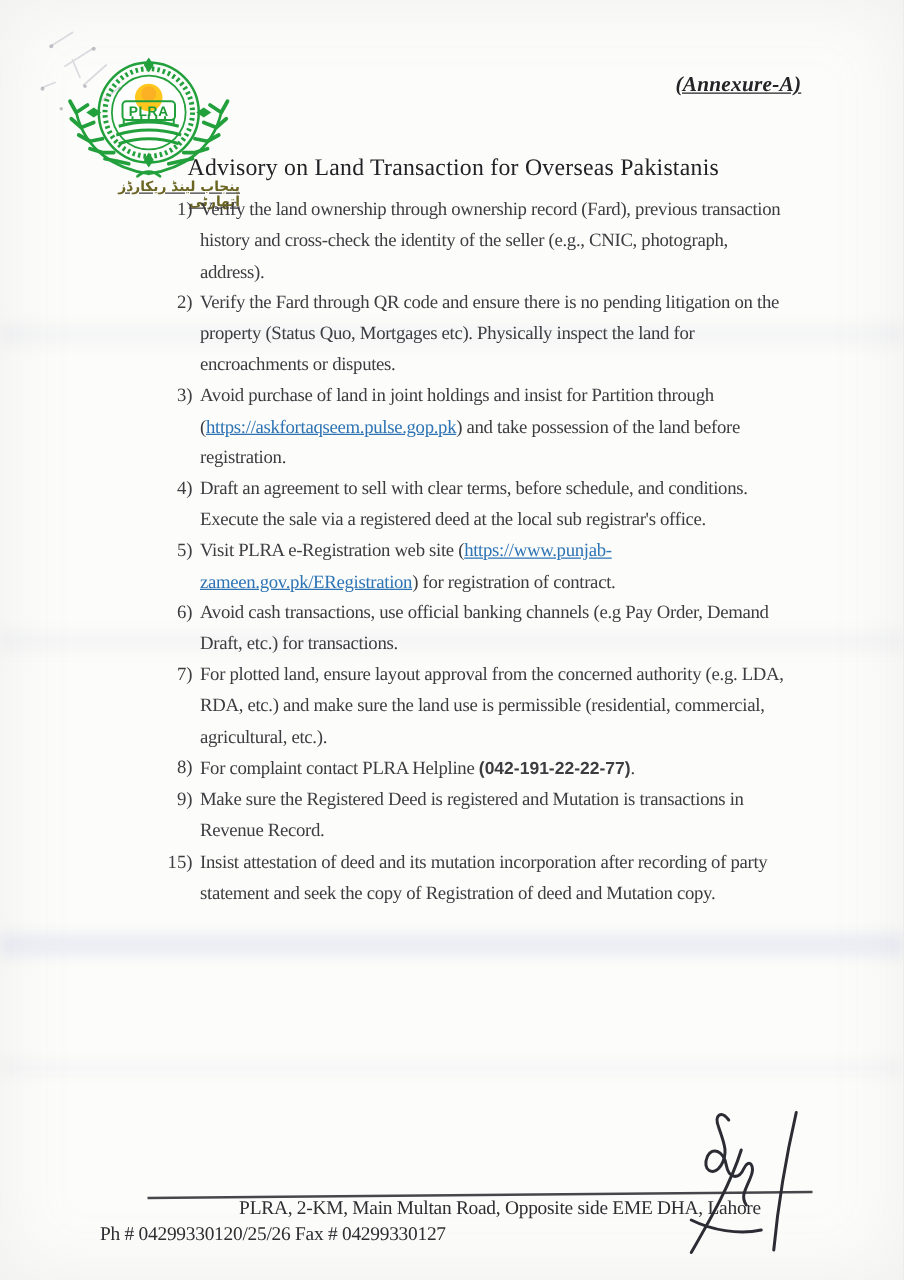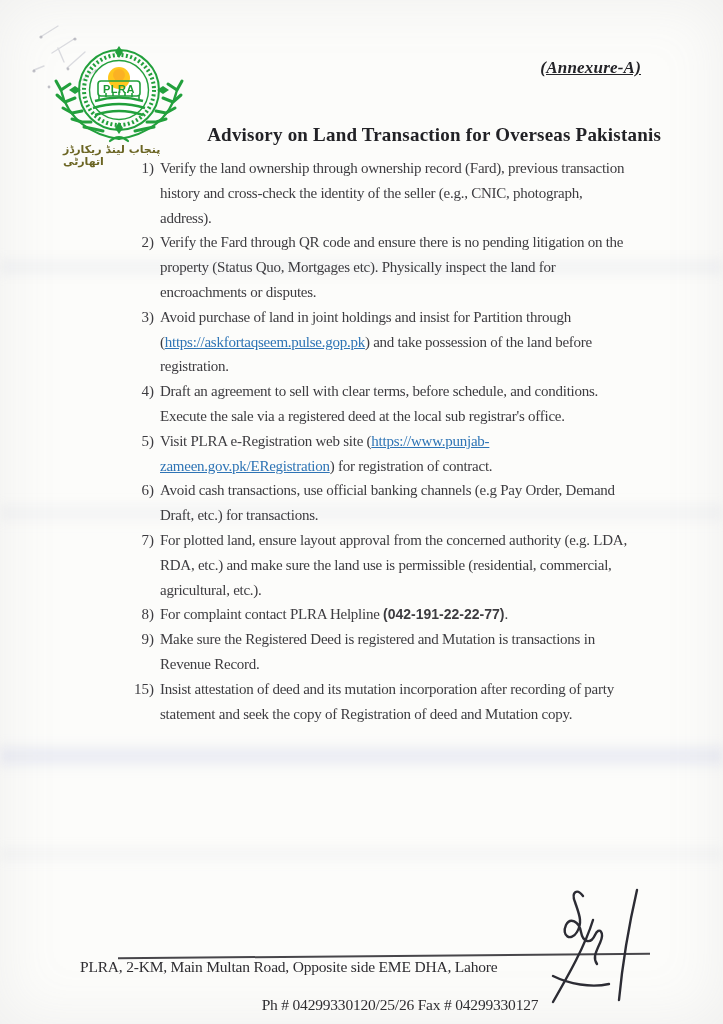--- a/index.html
+++ b/index.html
@@ -21,39 +21,39 @@
   }
   
   .band{position:absolute;left:0;width:100%;pointer-events:none;filter:blur(4px);}
   .band.b1{top:253px;height:28px;background:linear-gradient(to bottom,transparent,rgba(190,195,214,.14),transparent);}
   .band.b2{top:498px;height:30px;background:linear-gradient(to bottom,transparent,rgba(190,195,214,.12),transparent);}
   .band.b3{top:740px;height:32px;background:linear-gradient(to bottom,transparent,rgba(182,188,224,.26),transparent);}
   .band.b4{top:842px;height:24px;background:linear-gradient(to bottom,transparent,rgba(190,195,214,.10),transparent);}
 
   .scuff{position:absolute;left:12px;top:8px;pointer-events:none;}
 
-  .logo-wrap{position:absolute;left:46px;top:40px;width:146px;text-align:left;}
+  .logo-wrap{position:absolute;left:46px;top:40px;width:146px;text-align:right;text-decoration:underline;}
   .logo-svg{display:block;margin:0 auto;}
   .logo-urdu{
     margin-top:-2px;
     font-family:"DejaVu Sans", sans-serif;
     font-size:11px;font-weight:bold;color:#6b6523;
     direction:rtl;letter-spacing:0;line-height:1.1;margin-left:17px;
   }
 
   .annexure{
     position:absolute;top:58px;right:82px;
     font-size:17px;font-weight:bold;font-style:italic;
     text-decoration:underline;color:#242428;
     letter-spacing:.2px;
   }
 
   .doc-title{
     position:absolute;top:124px;left:150px;right:62px;
-    text-align:right;font-size:19px;font-weight:bold;color:#222226;
+    text-align:left;font-size:19px;font-weight:normal;color:#222226;
     letter-spacing:.2px;z-index:1;
   }
 
   .advisory-list{
     position:absolute;top:156px;left:120px;width:575px;z-index:1;
   }
   .item{display:flex;align-items:flex-start;}
   .item .num{
     flex:0 0 34px;text-align:right;margin-right:6px;
     font-size:15px;line-height:24.8px;white-space:nowrap;
@@ -66,26 +66,26 @@
   .doc-link{color:var(--link);cursor:pointer;}
   .seg-bold{font-family:"Liberation Sans", sans-serif;font-weight:bold;font-size:14px;letter-spacing:0;}
 
   .signature-svg{position:absolute;left:533px;top:880px;z-index:3;pointer-events:none;}
 
   .footer-rule{
     position:absolute;left:118px;top:955px;width:532px;height:2px;
     background:#47464a;transform:rotate(-0.5deg);z-index:1;
   }
   .footer-line1{
-    position:absolute;top:958px;left:80px;width:640px;
+    position:absolute;top:958px;left:80px;width:640px;text-align:center;
     font-size:15.5px;color:#2e2d31;z-index:2;letter-spacing:-0.2px;
   }
   .footer-line2{
-    position:absolute;top:979px;left:80px;width:640px;text-align:center;
-    font-size:15.5px;color:#2e2d31;z-index:2;letter-spacing:-0.2px;margin-top:17px;
+    position:absolute;top:979px;left:80px;width:640px;
+    font-size:15.5px;color:#2e2d31;z-index:2;letter-spacing:-0.2px;
   }
 
   
   .lgs{stroke:var(--logo-green);fill:none;}
   .lgf{fill:var(--logo-green);}
   .sunf{fill:var(--sun-yellow);}
   .plra-text{fill:#1c9a34;font-family:"Liberation Sans",sans-serif;font-weight:bold;font-size:11px;letter-spacing:.5px;}
 </style>
 </head>
 <body>

